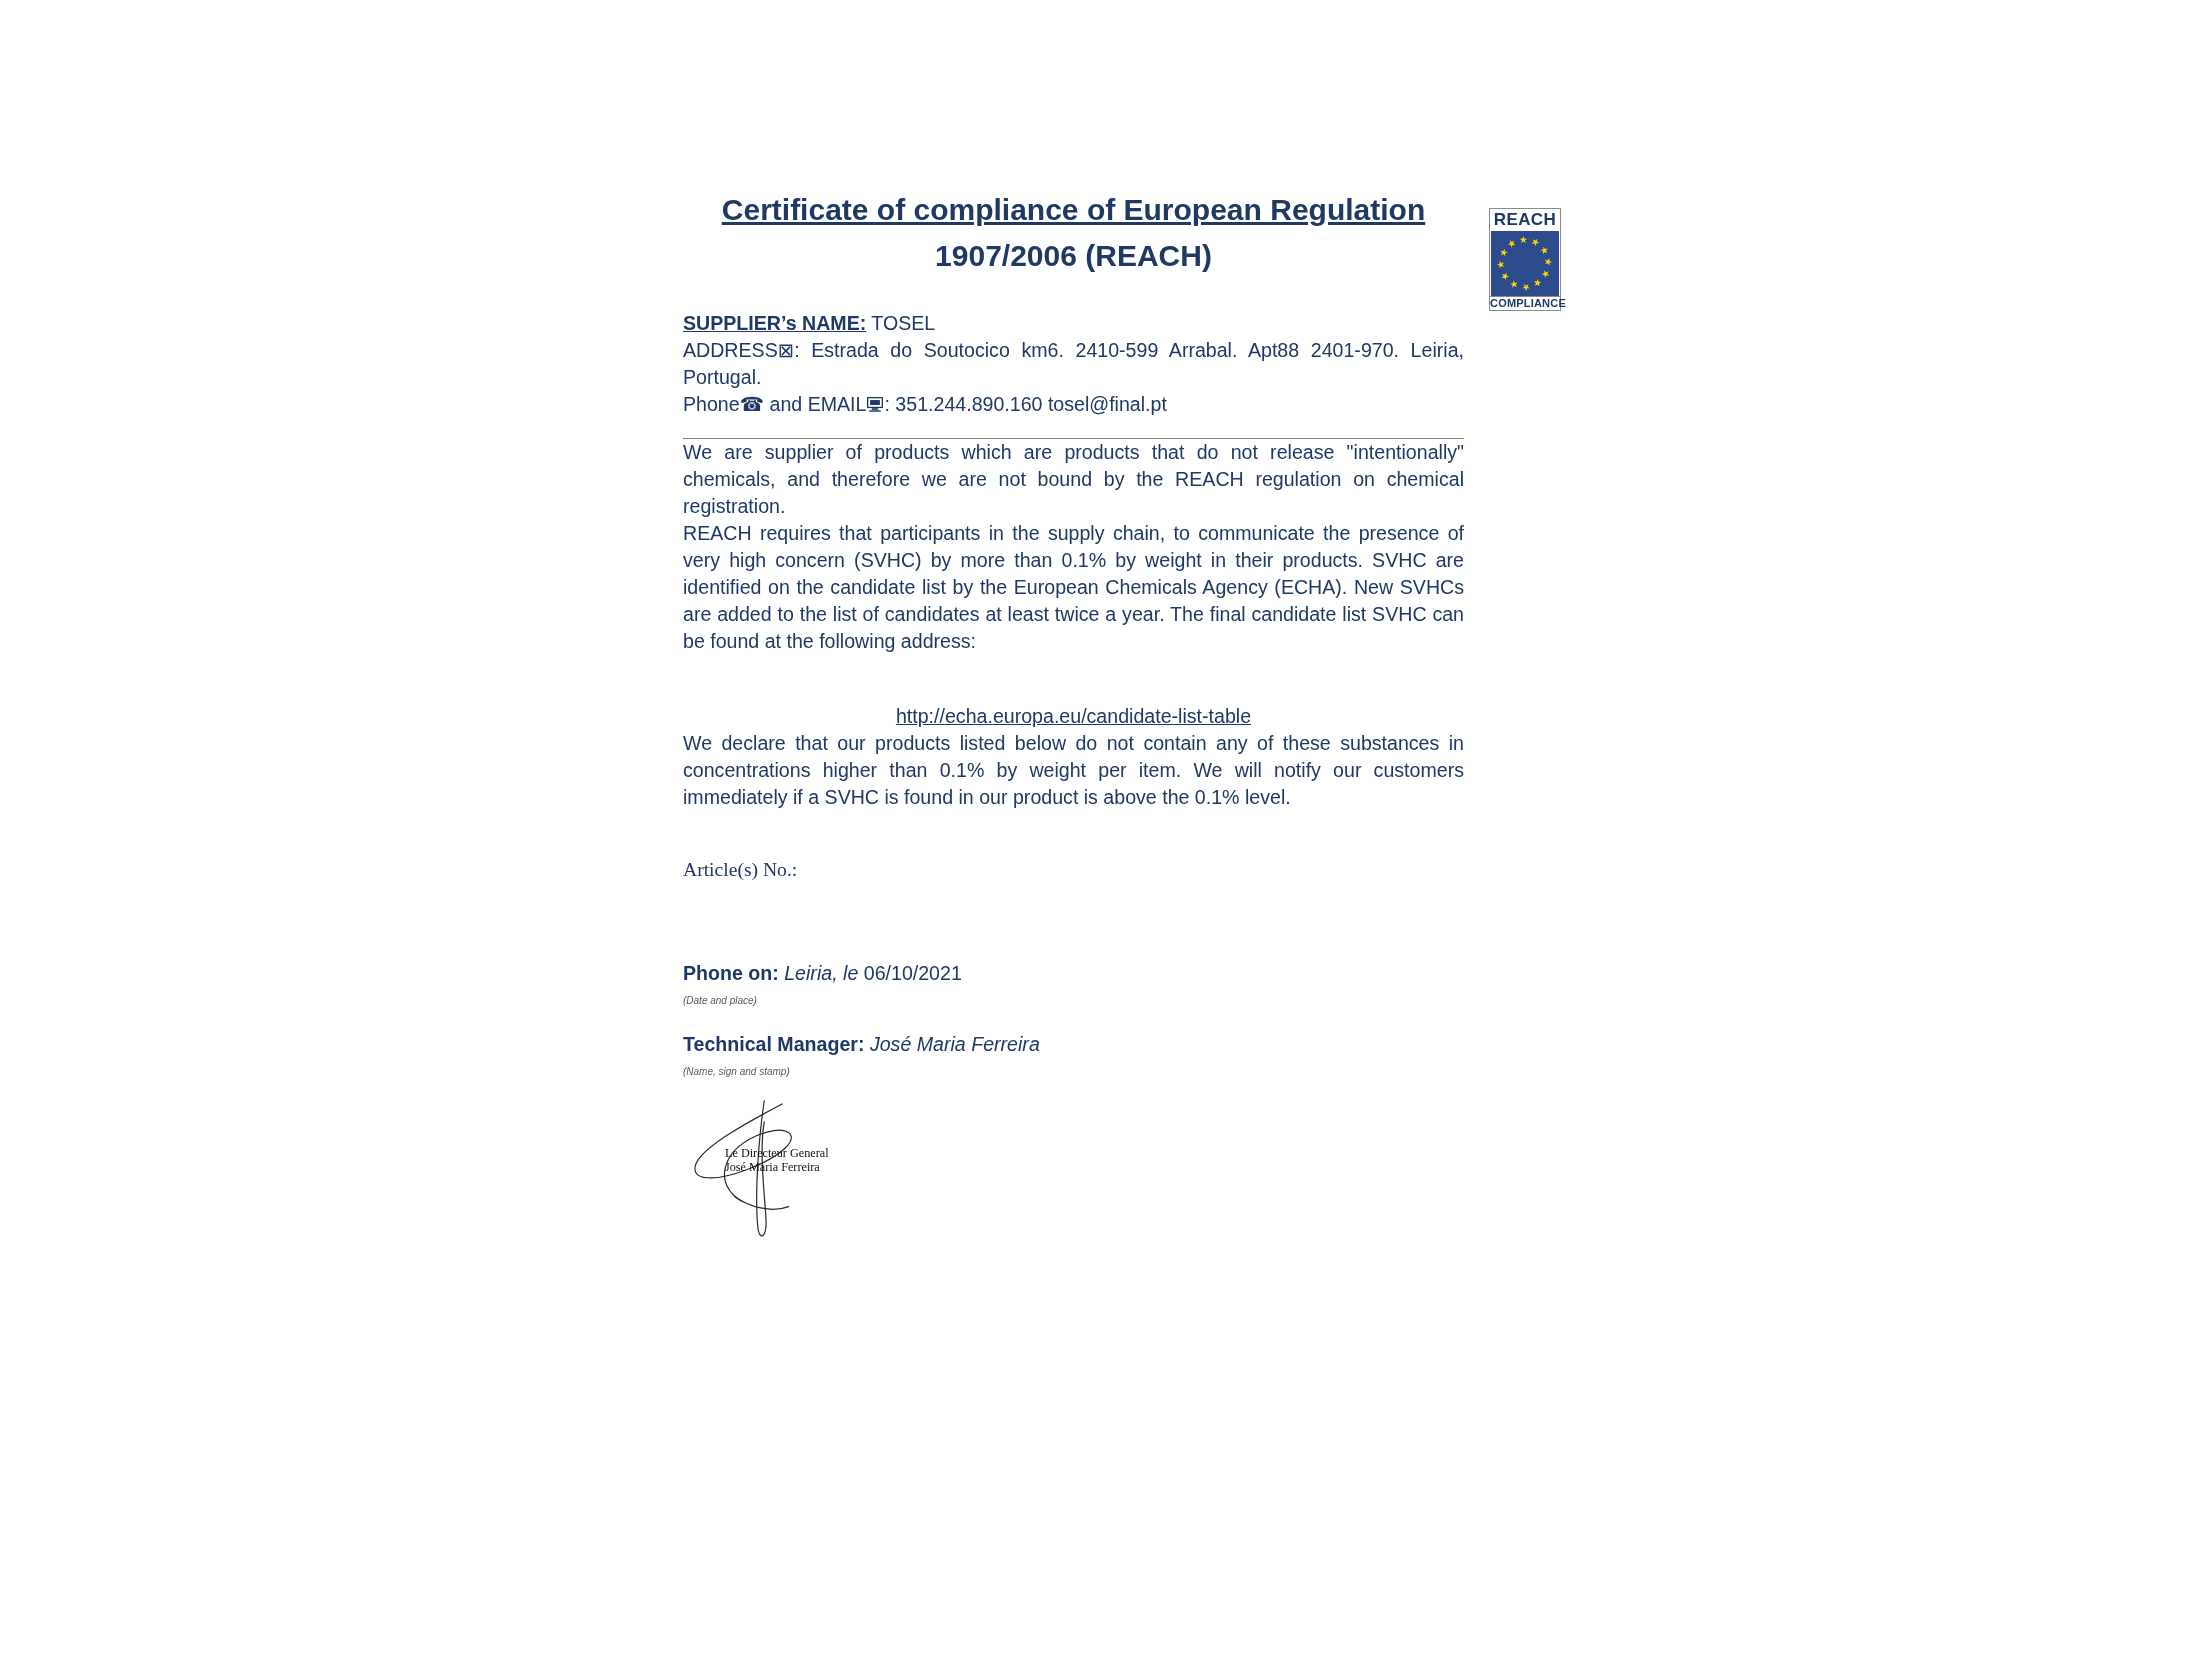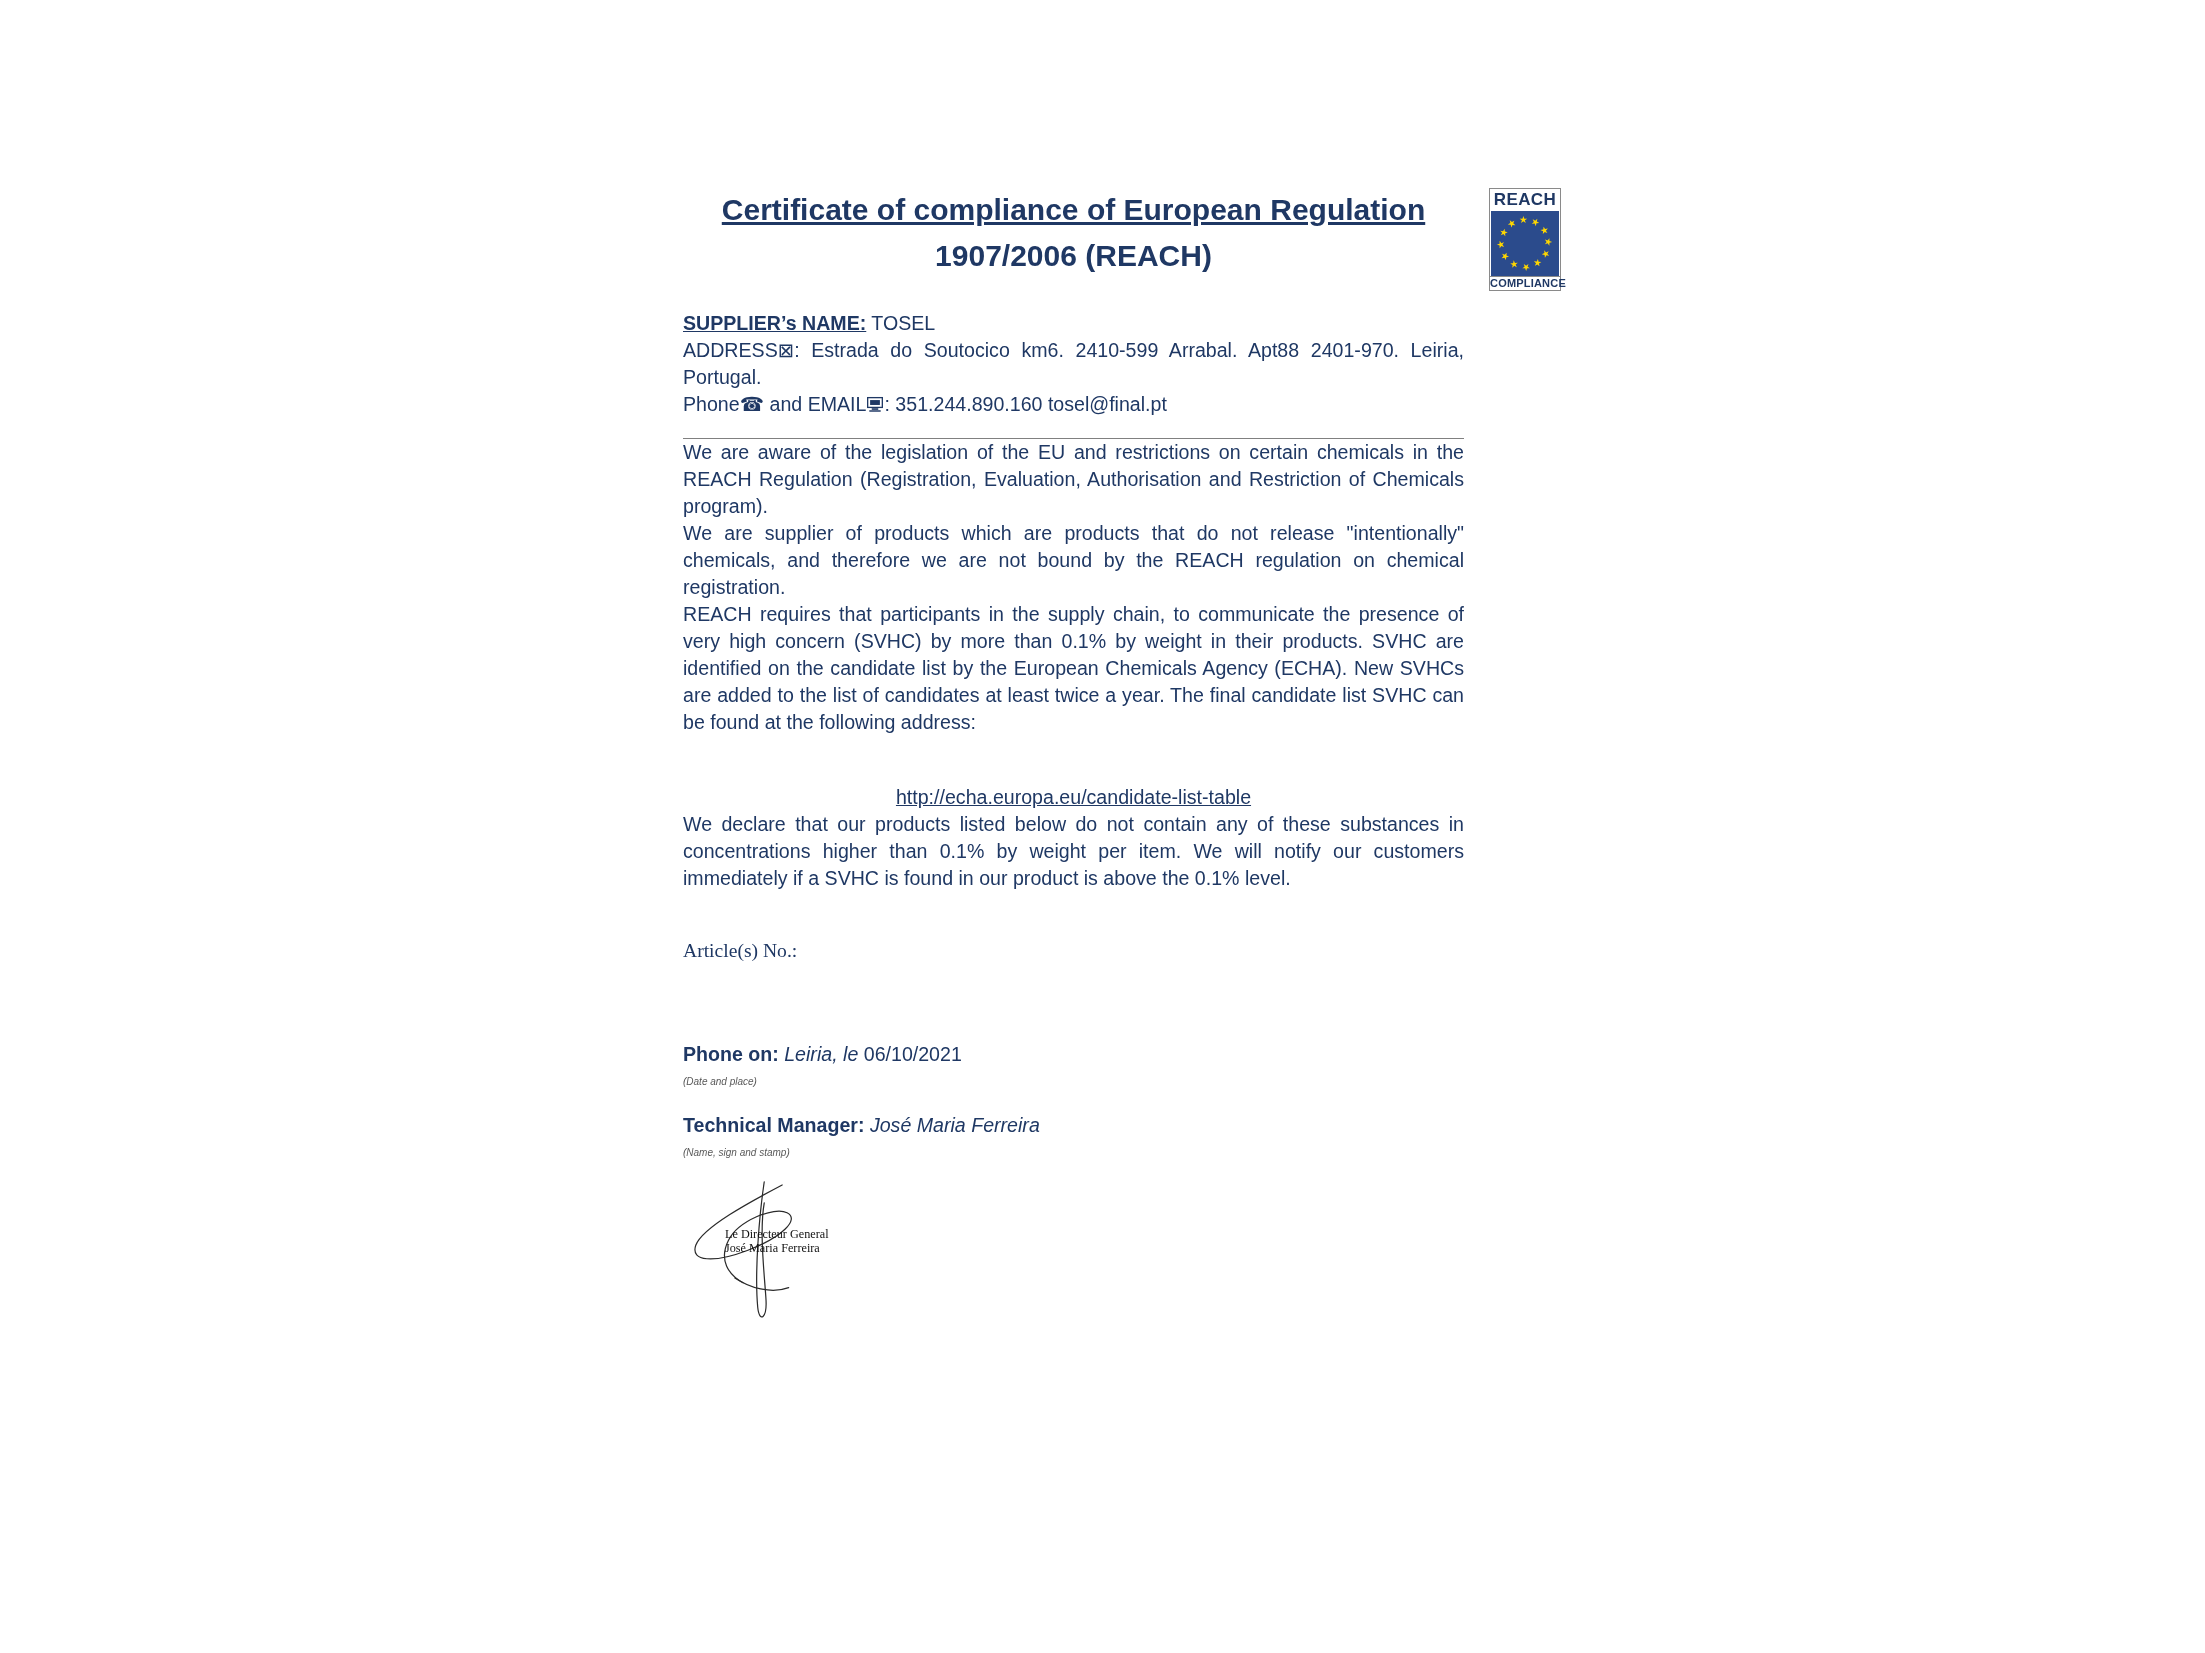--- a/index.html
+++ b/index.html
@@ -28,21 +28,21 @@
   .p4{margin-top:48px;}
   .article{margin-top:45px;font-family:Liberation Serif, serif;}
   .made-on{margin-top:77px;}
   .hint{font-size:10px;line-height:19px;font-style:italic;color:#595959;margin-top:4.1px;}
   .manager{margin-top:21px;}
   .sig-block{position:relative;margin-top:18px;height:155px;}
   .sig-svg{position:absolute;left:3.3px;top:0;}
   .stamp{position:absolute;left:42px;top:47px;font-family:"Liberation Serif",serif;
          font-size:12.2px;line-height:14.7px;color:#111111;white-space:nowrap;}
   
-  .reach-logo{position:absolute;left:1489px;top:188px;width:70px;border:0.8px solid #8a8a8a;background:#ffffff;}
+  .reach-logo{position:absolute;left:1489px;top:208px;width:70px;border:0.8px solid #8a8a8a;background:#ffffff;}
   .reach-logo .hdr{font-size:17px;font-weight:700;color:#1F3864;text-align:center;line-height:22px;letter-spacing:0.4px;}
   .reach-logo .flag{position:relative;width:68px;height:65px;background:#2B4B8C;margin:0 0.8px;}
   .eu-star{position:absolute;left:calc(50% - 5.7px);top:calc(50% - 7.3px);font-size:9.8px;color:#FFD700;
            font-family:"DejaVu Sans",sans-serif;transform-origin:5.7px 7.3px;}
   .reach-logo .ftr{font-size:11px;font-weight:700;color:#1F3864;text-align:center;line-height:13px;
                    border-top:0.8px solid #8a8a8a;letter-spacing:0.2px;}
   .email-icon-svg{vertical-align:-1.6px;}
 </style>
 </head>
 <body>
@@ -85,21 +85,20 @@
           <rect x="2" y="2" width="18" height="12" fill="none" stroke="#1F3864" stroke-width="1.6"></rect>
           <rect x="5" y="5" width="12" height="6" fill="#1F3864"></rect>
           <rect x="7" y="15" width="8" height="2" fill="#1F3864"></rect>
           <rect x="4" y="17.5" width="14" height="1.8" fill="#1F3864"></rect>
         </svg><span>: 351.244.890.160 tosel@final.pt</span>
     </div>
   </div>
 
   <hr class="rule">
 
-  <p class="body-p p1">We are aware of the legislation of the EU and restrictions on certain chemicals in the REACH Regulation (Registration, Evaluation, Authorisation and Restriction of Chemicals program).</p>
 
   <p class="body-p p2">We are supplier of products which are products that do not release "intentionally" chemicals, and therefore we are not bound by the REACH regulation on chemical registration.</p>
 
   <p class="body-p p3">REACH requires that participants in the supply chain, to communicate the presence of very high concern (SVHC) by more than 0.1% by weight in their products. SVHC are identified on the candidate list by the European Chemicals Agency (ECHA). New SVHCs are added to the list of candidates at least twice a year. The final candidate list SVHC can be found at the following address:</p>
 
   <div class="link-row">
     <a href="#">http://echa.europa.eu/candidate-list-table</a>
   </div>
 
   <p class="body-p p4">We declare that our products listed below do not contain any of these substances in concentrations higher than 0.1% by weight per item. We will notify our customers immediately if a SVHC is found in our product is above the 0.1% level.</p>

